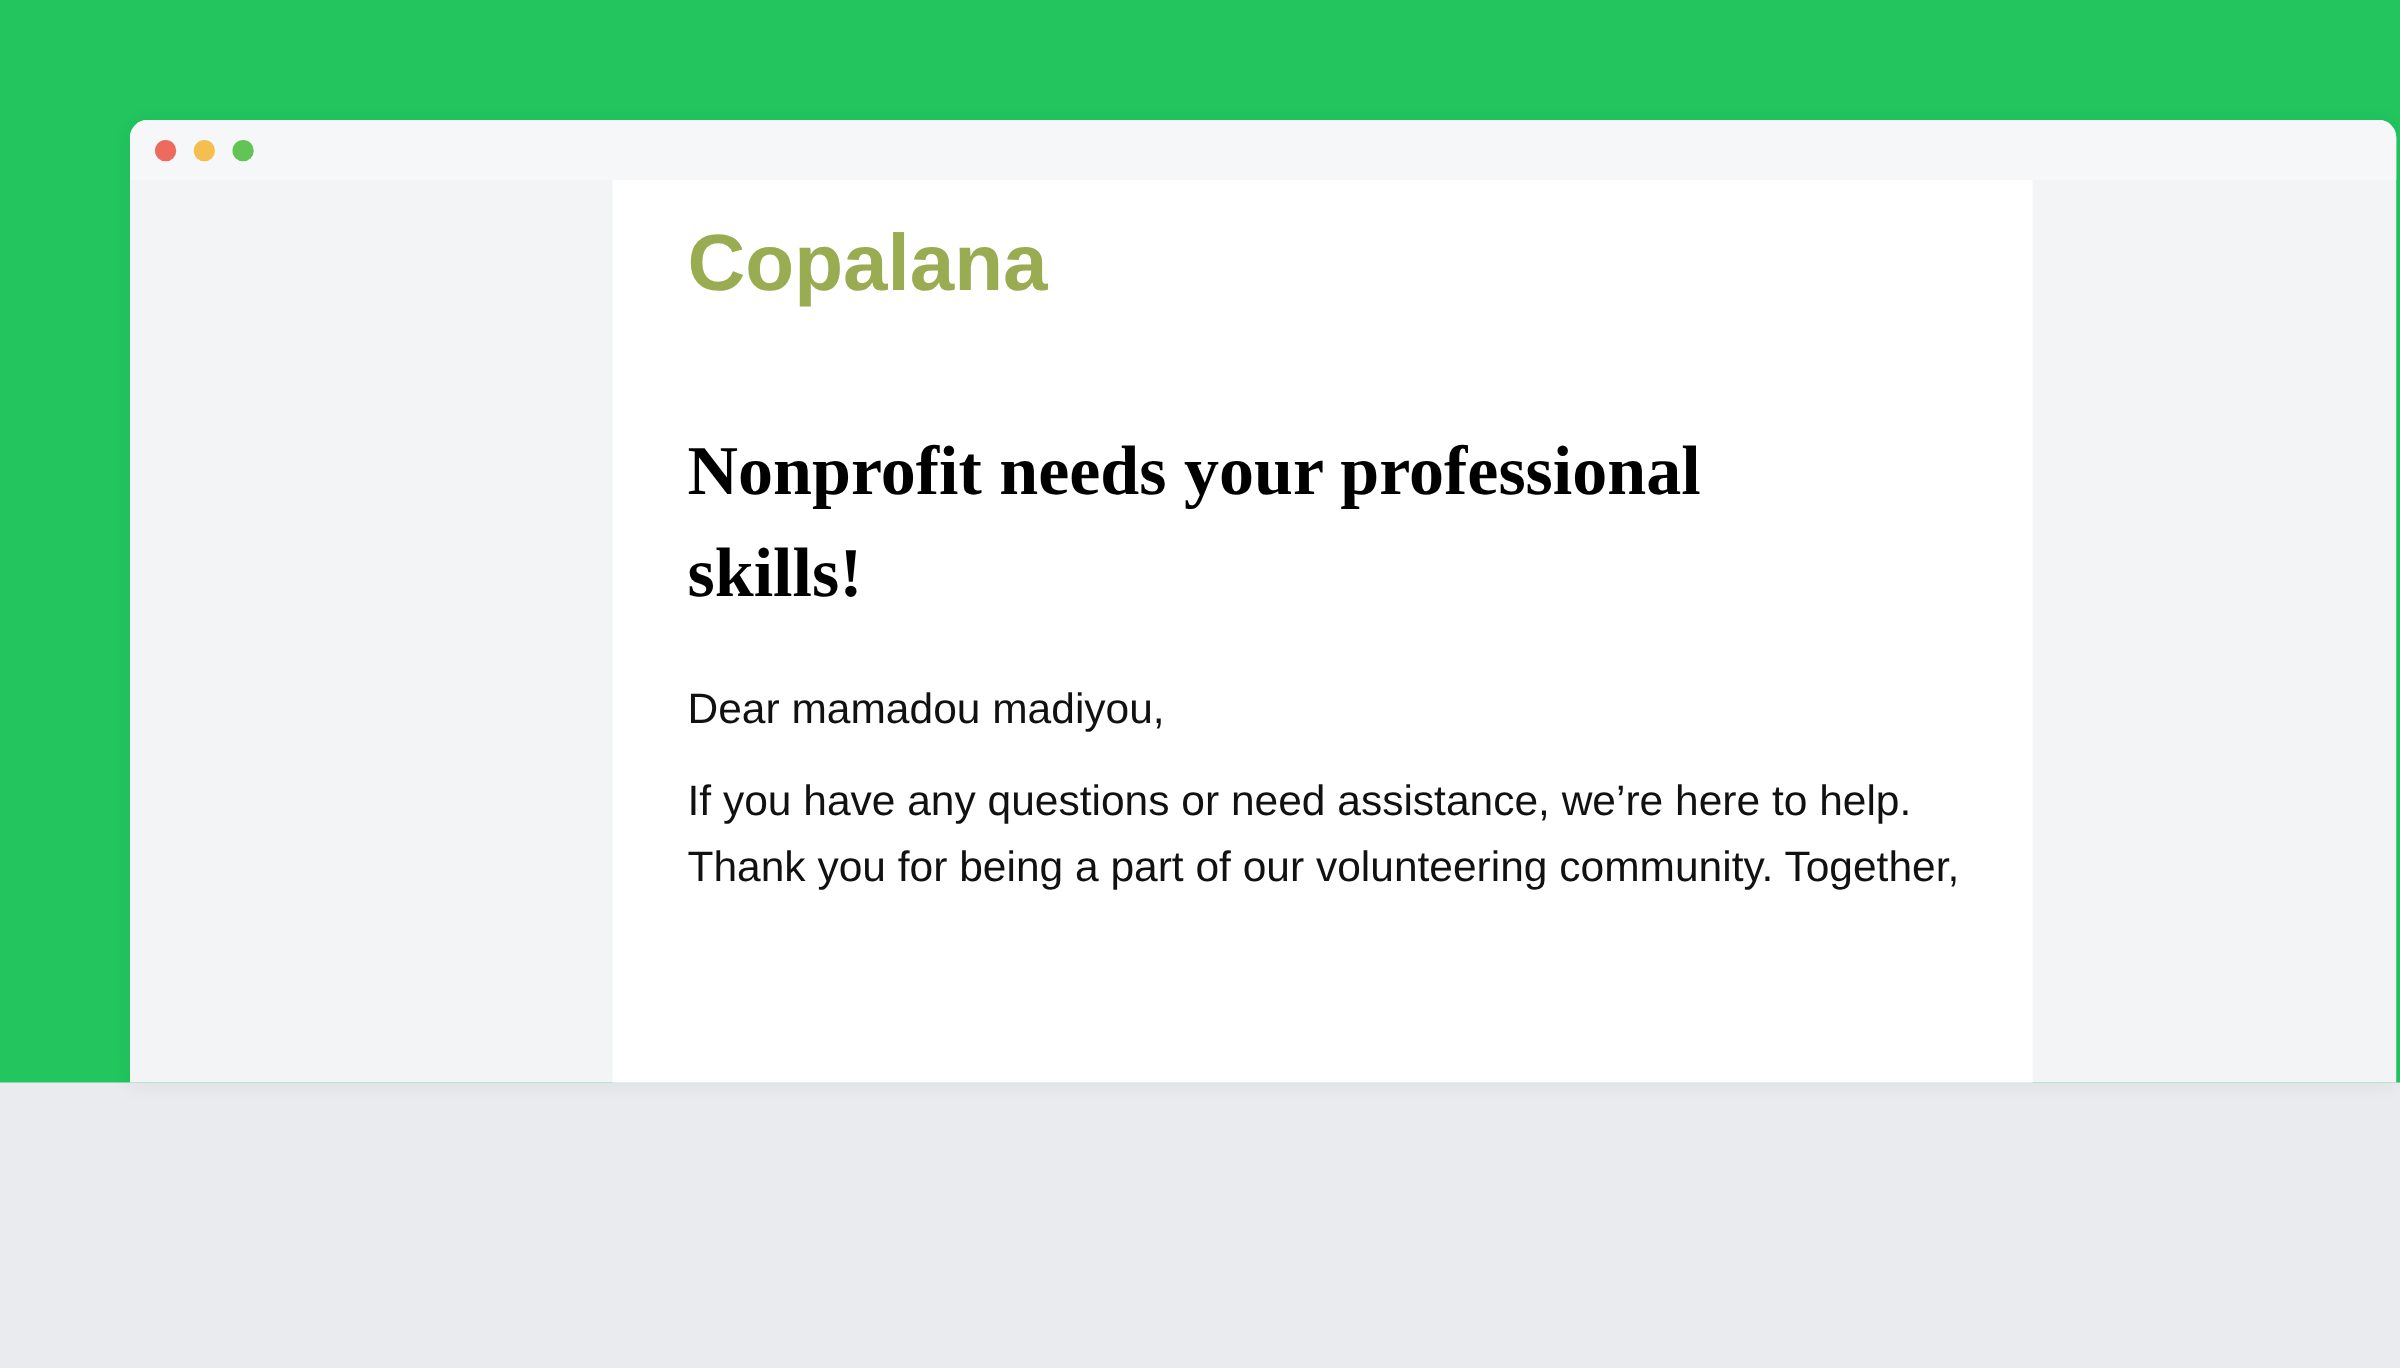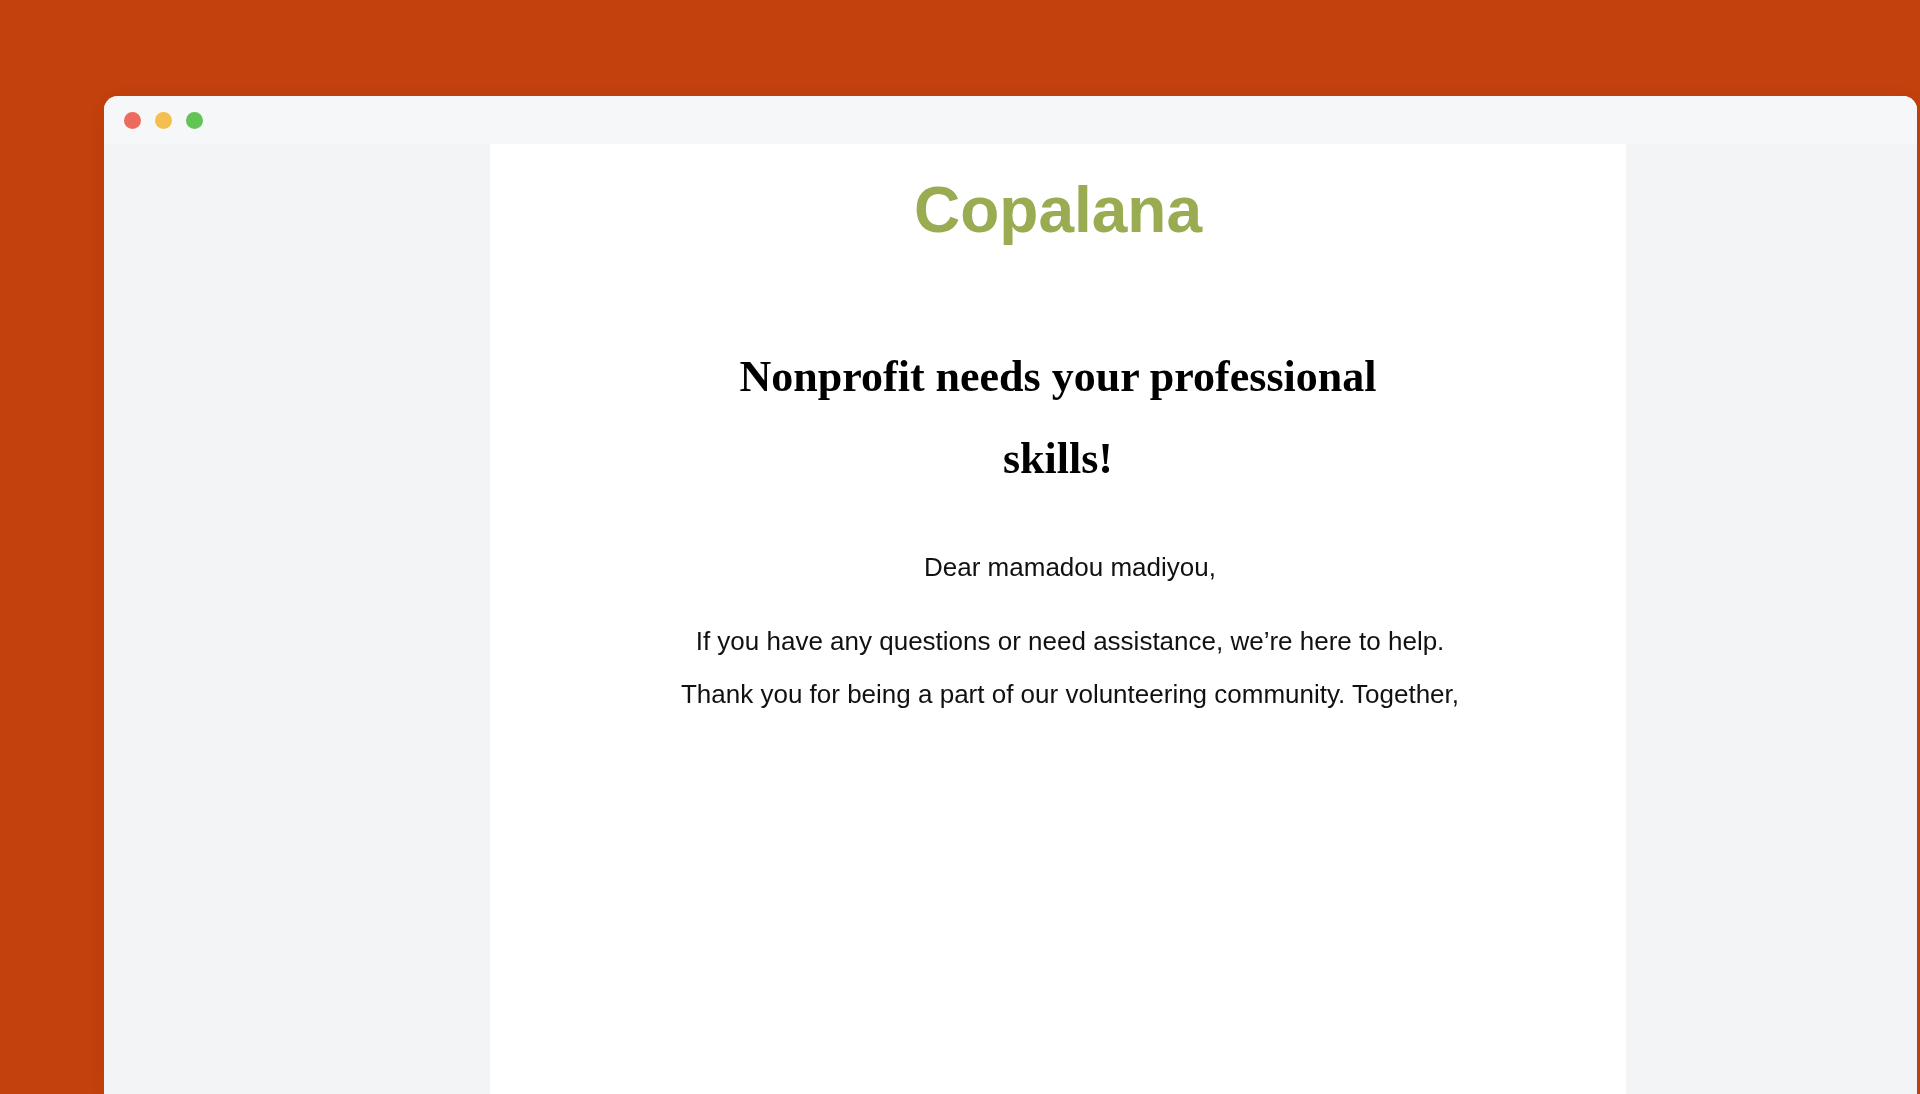--- a/index.html
+++ b/index.html
@@ -5,23 +5,22 @@
   * { box-sizing: border-box; }
   html, body {
     margin: 0; padding: 0;
     width: 1920px; height: 1094px;
     overflow: hidden;
     background: #eaebef;
     font-family: "Liberation Sans", sans-serif;
   }
   .screen {
     position: relative;
-    width: 1920px; height: 1094px;
-    background: #c2410c;
-    text-align: center;
+    width: 1920px; height: 866px;
+    background: #22c55e;
   }
   .window {
     position: absolute;
     left: 104px; top: 96px; right: 3px; bottom: 0;
     background: #f3f4f6;
     border-radius: 14px 14px 0 0;
     box-shadow: 0 2px 18px rgba(40,50,70,0.06);
   }
   .titlebar {
     height: 48px;
@@ -50,29 +49,29 @@
   }
   .logo {
     font-size: 64px;
     font-weight: 700;
     line-height: 1.15;
     letter-spacing: 0;
   }
   .email-title {
     font-family: "Liberation Serif", serif;
     font-weight: 700;
-    font-size: 44px;
+    font-size: 56px;
     line-height: 82px;
     letter-spacing: 0;
     color: #000000;
     margin: 88px 0 0 0;
     white-space: pre-line;
   }
   .email-card p {
-    font-size: 26px;
+    font-size: 34px;
     line-height: 53px;
     color: #111111;
     margin: 0 -24px 0 0;
     white-space: pre-line;
   }
   p.p-greeting    { margin-top: 41px; }
   p.p-intro       { margin-top: 50px; }
   p.p-opportunity { margin-top: 19px; }
   p.p-closing     { margin-top: 21px; }
 </style>

